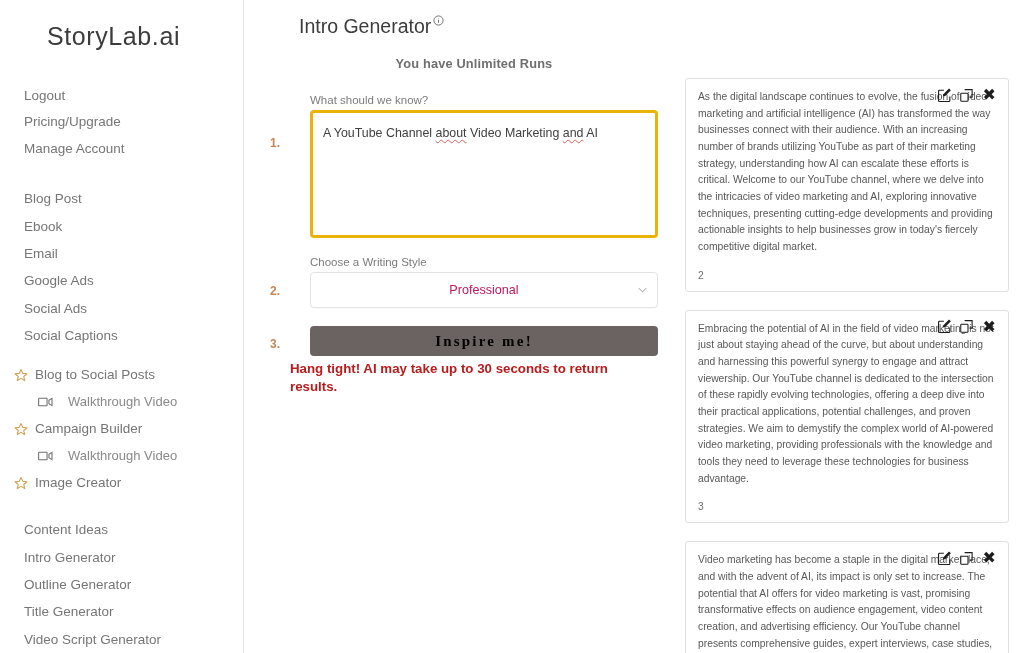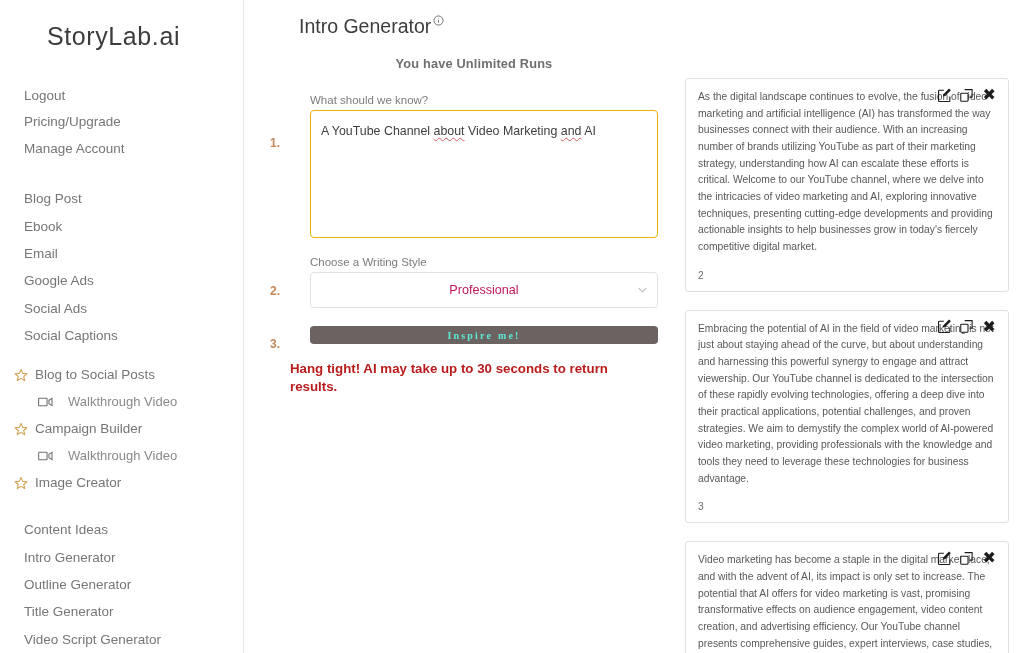--- a/index.html
+++ b/index.html
@@ -111,21 +111,21 @@
     text-align: left;
     padding-left: 6px;
   }
   .step-num.s1 { padding-top: 26px; }
   .step-num.s2 { padding-top: 12px; }
   .step-num.s3 { padding-top: 11px; }
 
   .textarea-box {
     width: 348px;
     height: 128px;
-    border: 1px solid #eab308;
+    border: 3px solid #eab308;
     border-radius: 4px;
     background: #fff;
     padding: 12px 12px 10px 10px;
     font-size: 12.4px;
     color: #3f3f3f;
     line-height: 1.45;
     cursor: text;
   }
   .squig {
     text-decoration: underline;
@@ -150,26 +150,26 @@
     box-shadow: 0 1px 1px rgba(0,0,0,0.02);
   }
   .select-box .chev {
     position: absolute;
     right: 10px; top: 50%;
     transform: translateY(-50%);
     color: #b9b9b9;
   }
   .cta-btn {
     width: 348px;
-    height: 18px;
+    height: 30px;
     background: #6b6361;
     border: none;
     border-radius: 4px;
-    color: #5eead4;
-    font-size: 10px;
+    color: #000000;
+    font-size: 15px;
     font-weight: bold;
     letter-spacing: 2.2px;
     font-family: "Liberation Serif", serif;
     cursor: pointer;
     display: flex;
     align-items: center;
     justify-content: center;
   }
   .hang-note {
     position: absolute;

